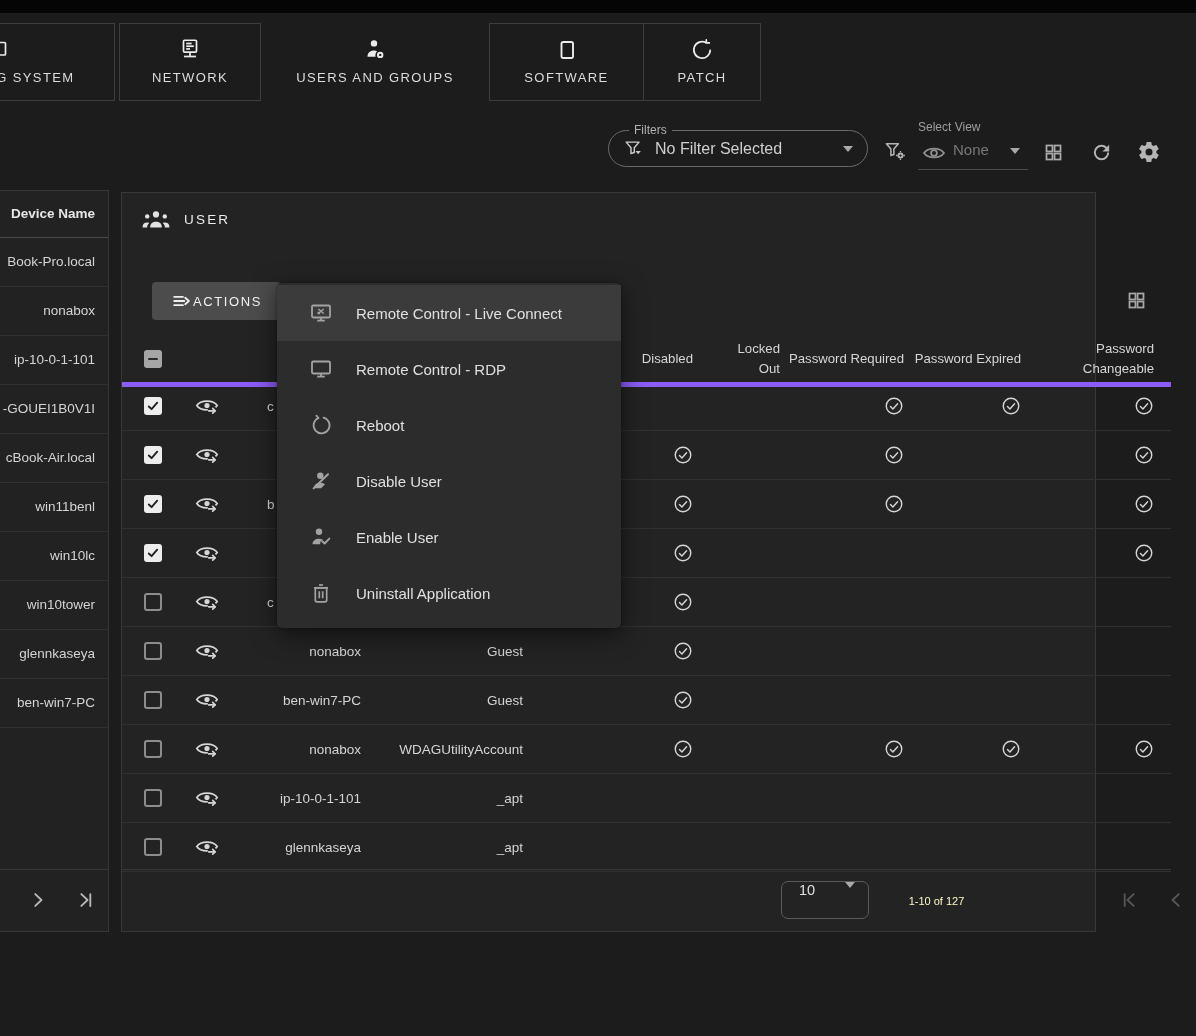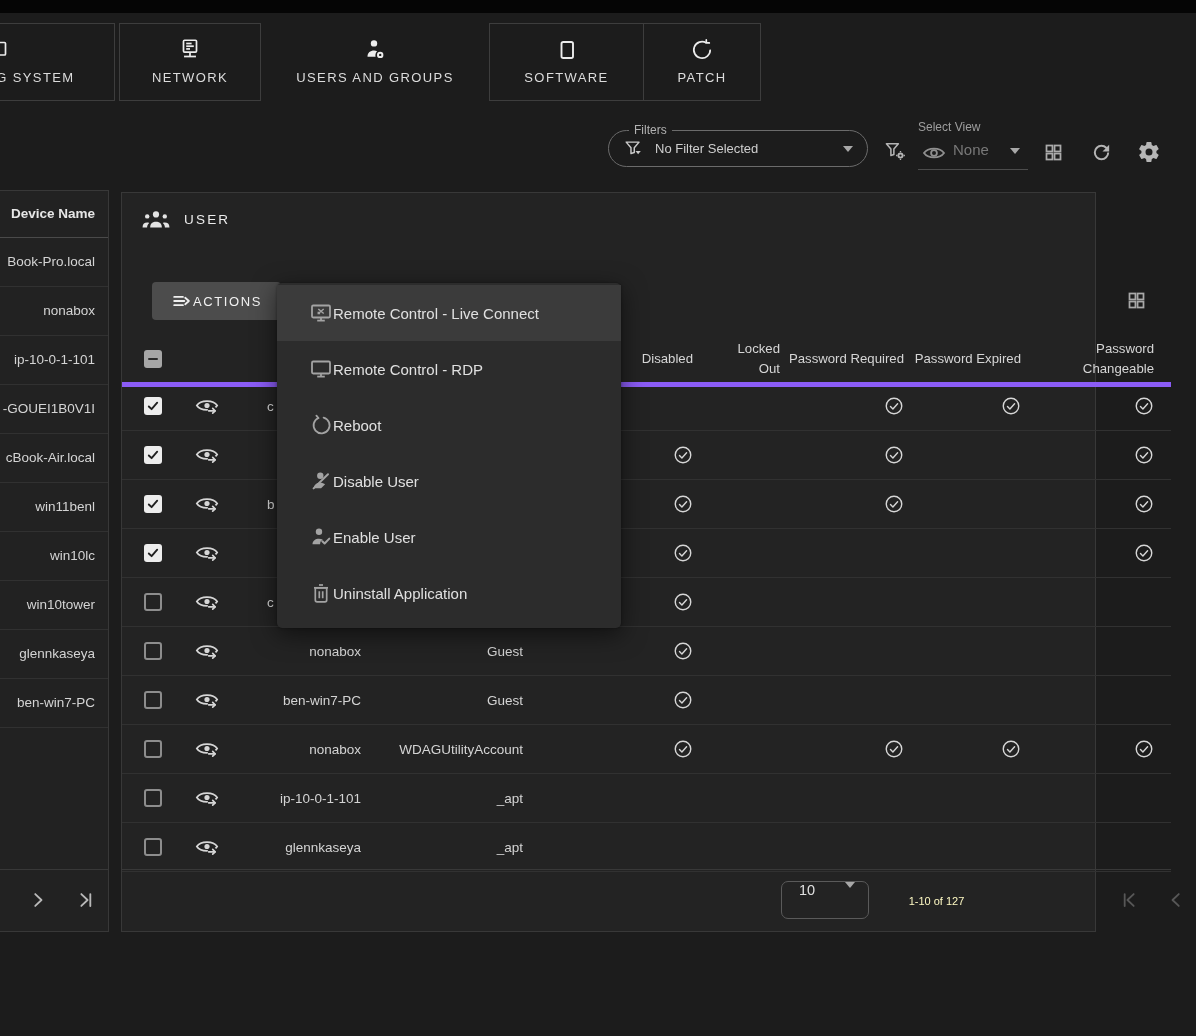--- a/index.html
+++ b/index.html
@@ -20,21 +20,21 @@
   .tab:nth-child(2){width:142px;margin-left:4px}
   .tab:nth-child(3){width:228px}
   .tab:nth-child(4){width:155px}
   .tab:nth-child(5){width:118px;margin-left:-1px}
   .tab-icon{height:28px;display:flex;align-items:center;color:#ececec}
   .tab-label{margin-top:6px;font-size:13px;letter-spacing:1.4px;color:#dcdcdc;white-space:nowrap}
   
   .filters-pill{left:608px;top:130px;width:260px;height:37px;box-sizing:border-box;
     border:1px solid #6b6b6b;border-radius:19px;display:flex;align-items:center;padding:0 14px;cursor:pointer}
   .filters-legend{position:absolute;top:-8px;left:20px;font-size:12px;color:#b2b2b2;background:#1c1c1c;padding:0 5px}
-  .filters-value{margin-left:10px;font-size:13px;color:#cfcfcf;flex:1}
+  .filters-value{margin-left:10px;font-size:16px;color:#cfcfcf;flex:1}
   .caret{width:0;height:0;border-left:5px solid transparent;border-right:5px solid transparent;border-top:6px solid #a8a8a8}
   .sv-label{left:918px;top:120px;font-size:12px;color:#9e9e9e}
   .sv-eye{left:922px;top:141px}
   .sv-value{left:953px;top:141px;font-size:15px;color:#787878}
   .sv-caret{left:1010px;top:148px}
   .sv-underline{left:918px;top:169px;width:110px;height:1px;background:#4c4c4c}
   .tb-icon{cursor:pointer;color:#b0b0b0}
   
   .sidebar{left:-41px;top:190px;width:150px;height:742px;box-sizing:border-box;background:#222222;border:1px solid #383838}
   .sidebar-header{height:46px;line-height:46px;border-bottom:1px solid #4a4a4a;text-align:right;padding-right:13px;
@@ -77,21 +77,21 @@
   .page-size{position:absolute;left:659px;top:11px;width:88px;height:38px;box-sizing:border-box;border:1px solid #5a5a5a;
     border-radius:7px;display:flex;align-items:flex-start;justify-content:space-between;padding:0 13px 0 17px;cursor:pointer}
   .page-size-value{font-size:14.5px;color:#e0e0e0}
   .range{position:absolute;left:752px;top:0;width:125px;height:61px;display:flex;align-items:center;justify-content:center;
     font-size:11px;color:#fef9c3}
   .pg-btn{position:absolute;top:19px;width:22px;height:22px;cursor:pointer}
   .pg-dim{color:#575757}
   
   .menu{left:277px;top:283px;width:344px;box-sizing:border-box;background:#2c2c2c;border-radius:5px;
     padding:2px 0 7px;z-index:20;box-shadow:0 6px 24px rgba(0,0,0,.55),0 0 3px rgba(0,0,0,.4)}
-  .menu-item{height:56px;display:flex;align-items:center;padding-left:32px;cursor:pointer}
+  .menu-item{height:56px;display:flex;align-items:center;gap:23px;padding-left:32px;cursor:pointer}
   .menu-item.highlight{background:#3b3b3b}
   .menu-item .mi-icon{color:#a3a3a3;display:flex}
   .menu-item .mi-label{font-size:15px;color:#e0e0e0}
   svg{display:block}
 </style>
 </head>
 <body>
 
 <div class="abs topbar"></div>
 

